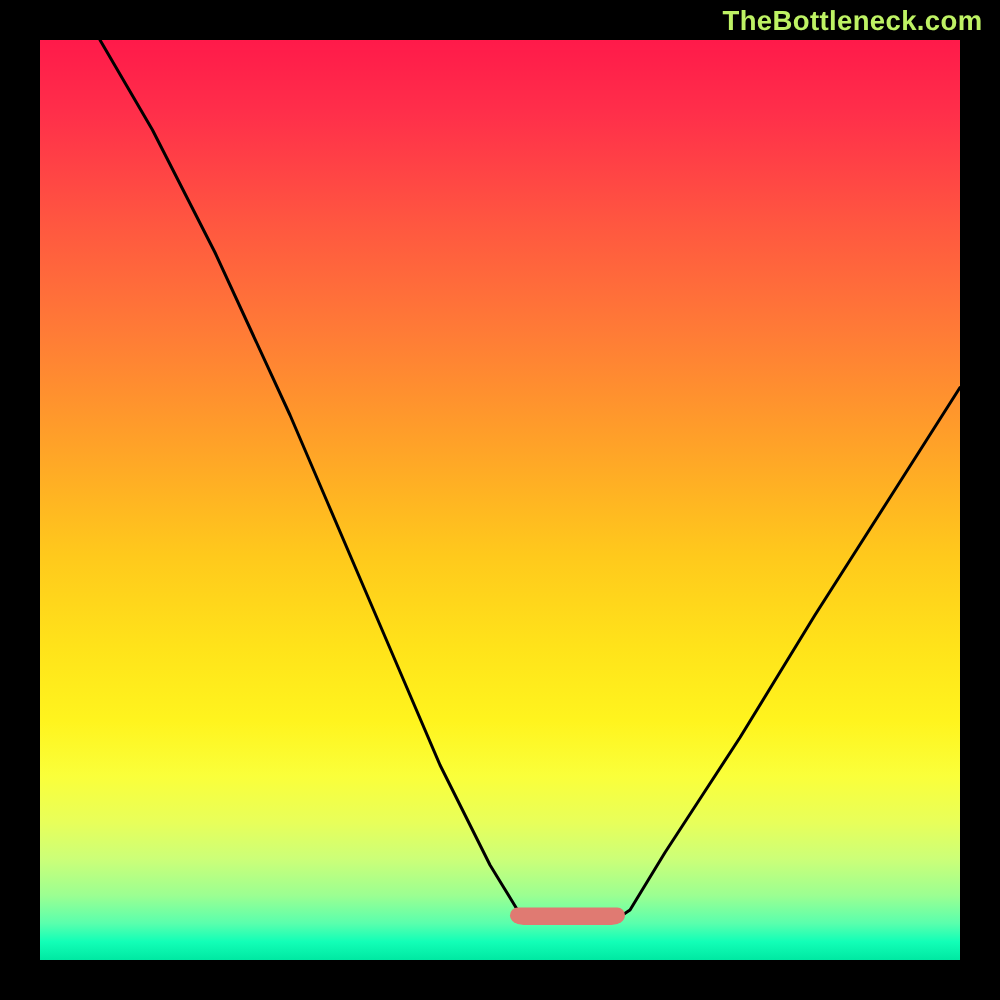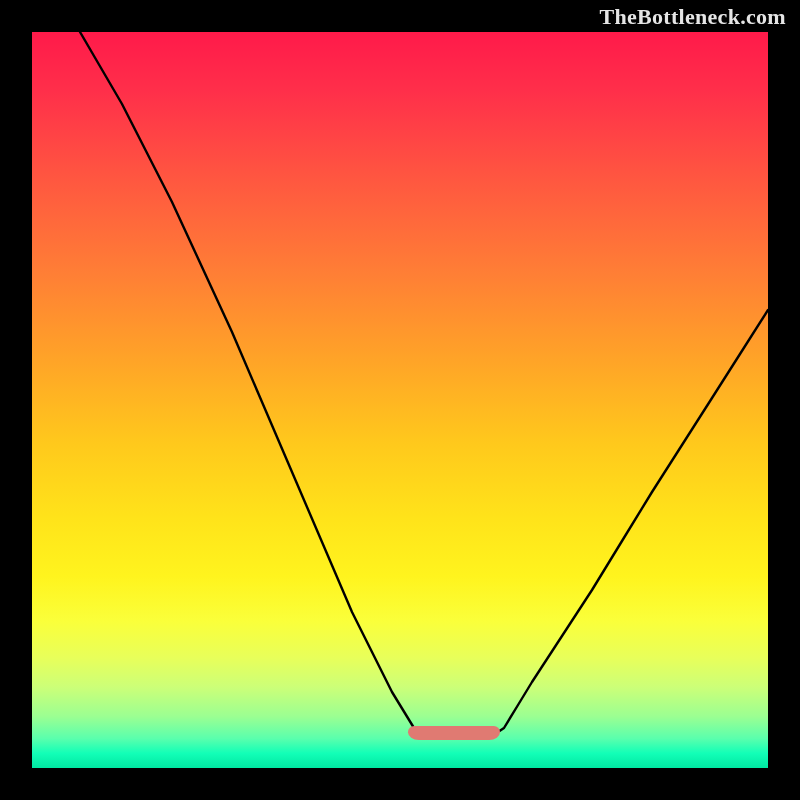--- a/index.html
+++ b/index.html
@@ -15,24 +15,24 @@
     left: 0;
     top: 0;
     width: 800px;
     height: 800px;
     background: #000;
   }
   .watermark {
     position: absolute;
     top: 4px;
     right: 14px;
-    font-family: Liberation Serif, serif;
+    font-family: Liberation Sans, sans-serif;
     font-size: 22px;
     font-weight: 600;
-    color: #e5e5e5;
+    color: #bef264;
     letter-spacing: 0.3px;
   }
   .plot-area {
     position: absolute;
     left: 32px;
     top: 32px;
     width: 736px;
     height: 736px;
     overflow: hidden;
   }

